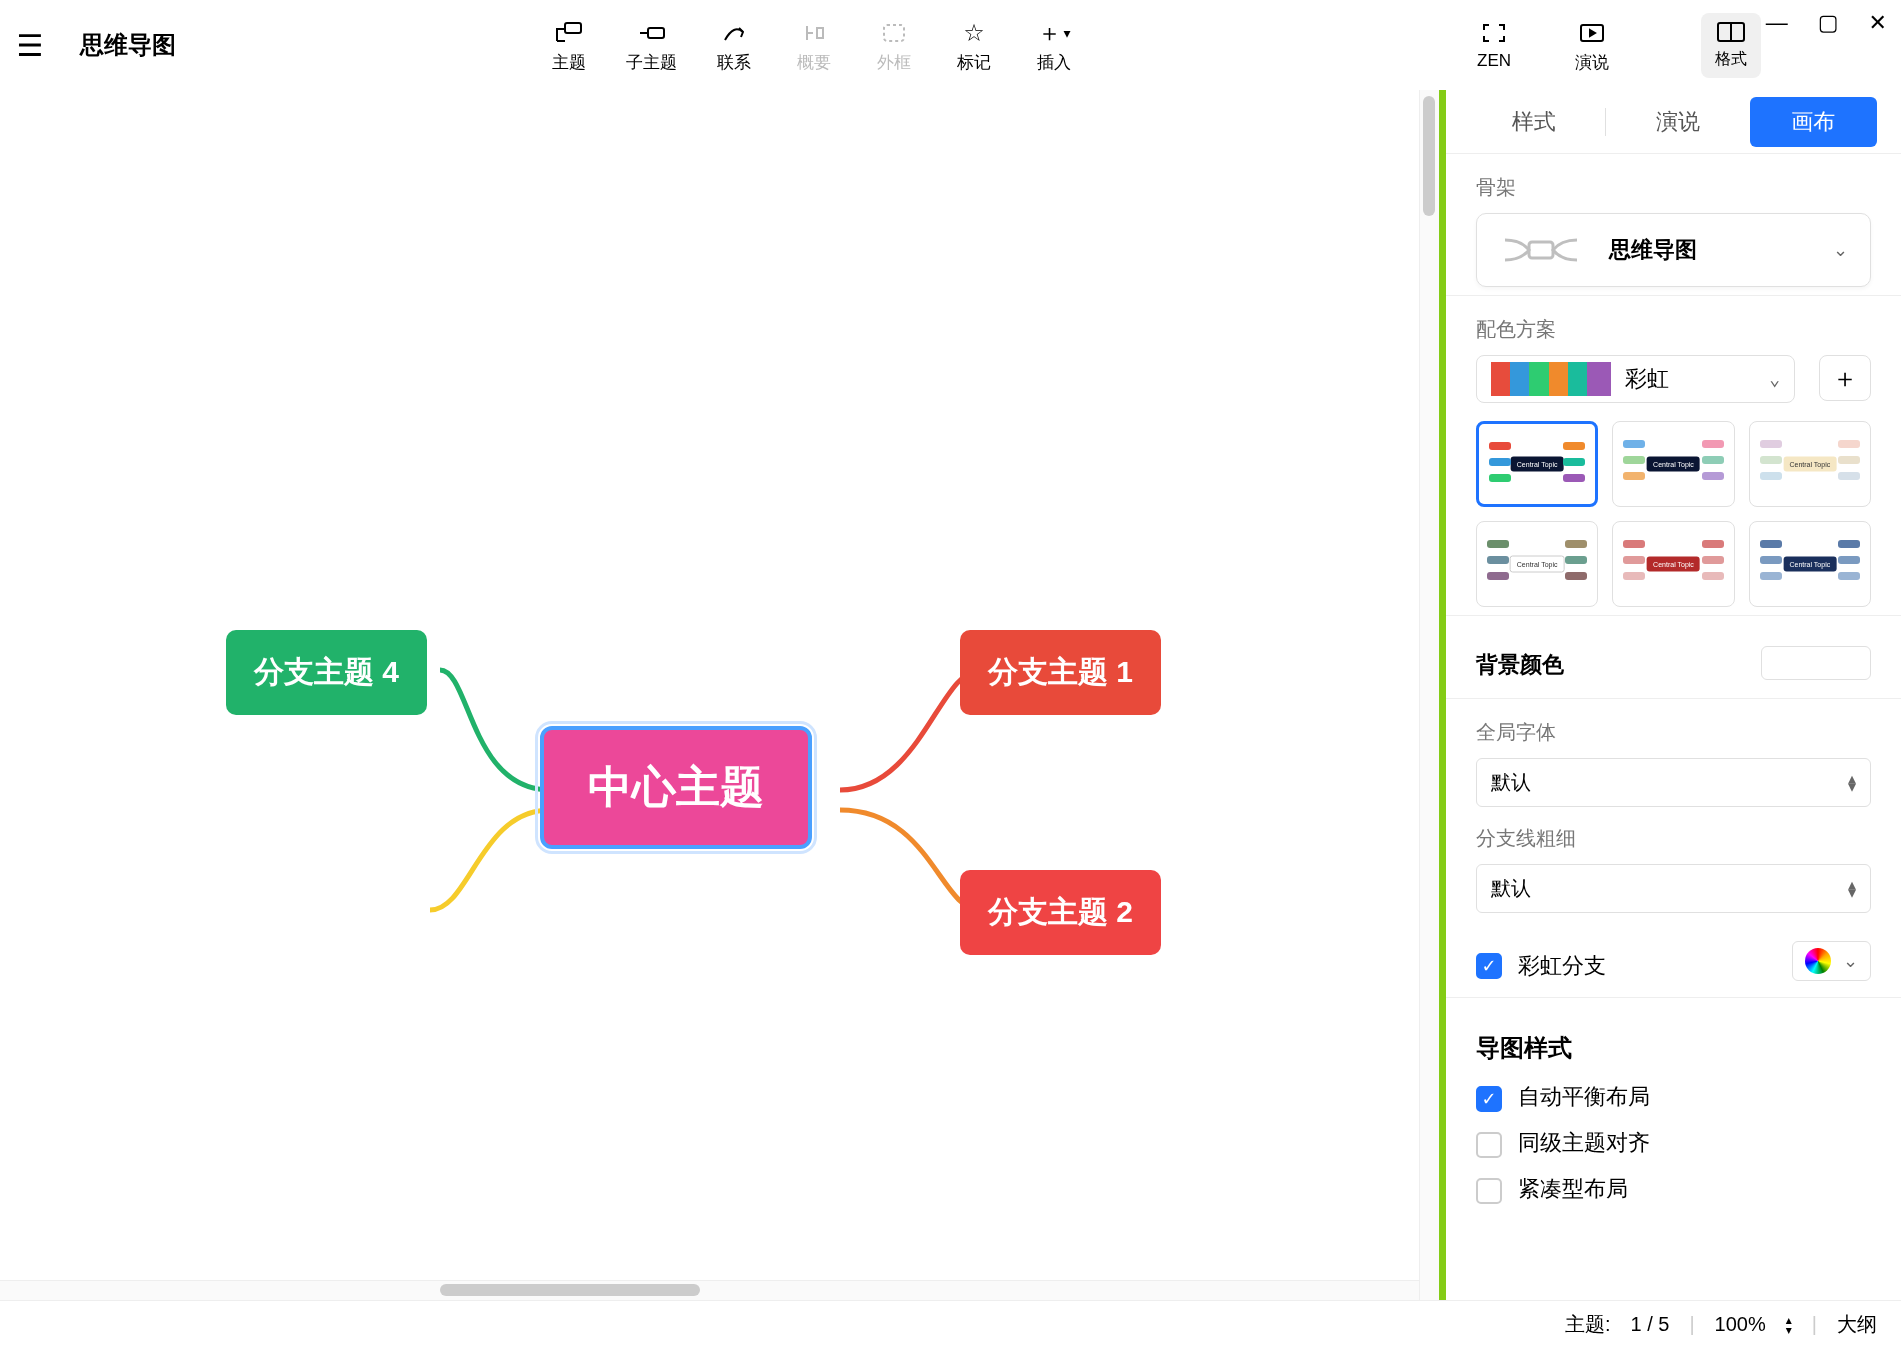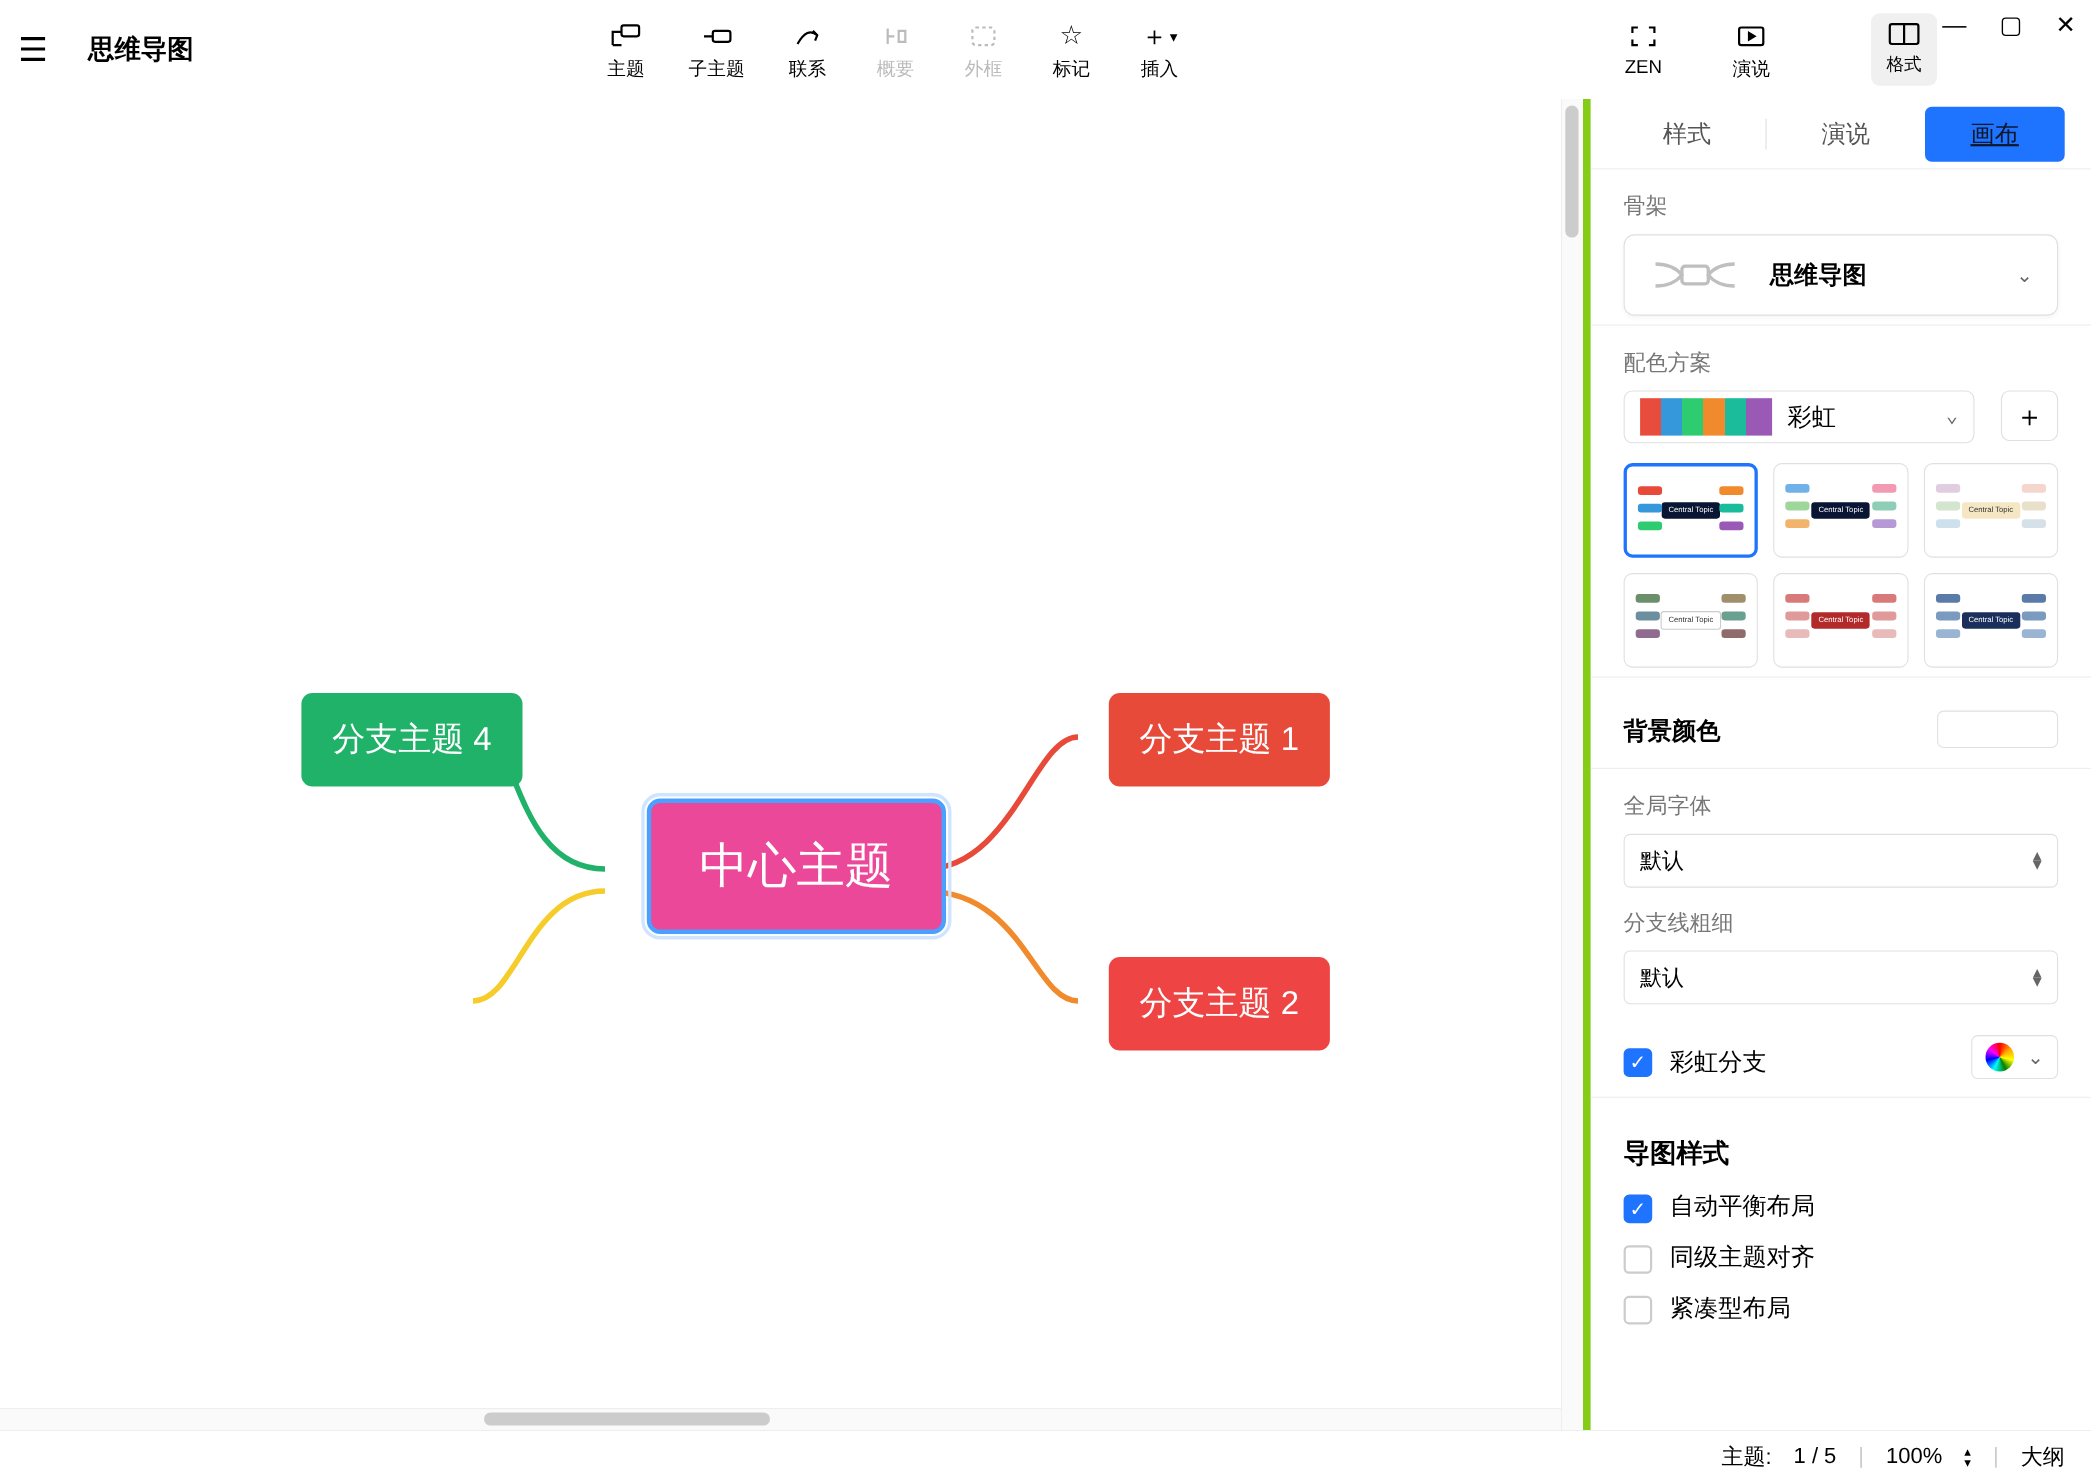--- a/index.html
+++ b/index.html
@@ -24,34 +24,34 @@
 
 .main { display: flex; height: calc(100% - 90px - 48px); }
 .canvas-wrap { flex: 1; position: relative; background: #fff; overflow: hidden; }
 .canvas { position: absolute; inset: 0; }
 .vscroll { position: absolute; right: 0; top: 0; bottom: 0; width: 20px; background: #fafafa; border-left: 1px solid #eee; }
 .vscroll .thumb { position: absolute; left: 3px; top: 6px; width: 12px; height: 120px; background: #ccc; border-radius: 6px; }
 .hscroll { position: absolute; left: 0; right: 20px; bottom: 0; height: 20px; background: #fafafa; border-top: 1px solid #eee; }
 .hscroll .thumb { position: absolute; top: 3px; left: 440px; height: 12px; width: 260px; background: #ccc; border-radius: 6px; }
 
 
-.node { position: absolute; display: flex; align-items: center; justify-content: center; font-weight: 400; border-radius: 10px; color: #fff; margin-left: 48px; }
+.node { position: absolute; display: flex; align-items: center; justify-content: center; font-weight: 700; border-radius: 10px; color: #fff; }
 .central { background: #ec4899; font-size: 44px; padding: 28px 44px; border: 4px solid #4aa0ff; outline: 3px solid #cfe4ff; outline-offset: 2px; border-radius: 12px; }
 .branch { font-size: 30px; padding: 22px 28px; }
 .b1 { background: #e84a3a; }
 .b2 { background: #ef4444; }
 .b3 { background: #f6cc2b; color: #222; }
 .b4 { background: #21b26a; }
 svg.links { position: absolute; inset: 0; pointer-events: none; }
 
 
 .panel { width: 462px; border-left: 7px solid #84cc16; overflow-y: auto; padding-bottom: 40px; }
 .panel-tabs { display: flex; align-items: center; height: 64px; border-bottom: 1px solid #eee; padding: 0 24px; gap: 8px; }
 .ptab { flex: 1; text-align: center; font-size: 22px; color: #555; cursor: pointer; padding: 10px 0; border-radius: 6px; }
-.ptab.active { background: #1e73ff; color: #0f172a; text-decoration: underline; }
+.ptab.active { background: #1e73ff; color: #ffffff; }
 .section { padding: 20px 30px 8px; border-bottom: 1px solid #eee; }
 .sec-title { font-size: 20px; color: #777; margin-bottom: 12px; }
 .struct-select { background: #fff; border: 1px solid #e0e0e0; border-radius: 10px; padding: 16px 22px; display: flex; align-items: center; gap: 26px; cursor: pointer; box-shadow: 0 2px 4px rgba(0,0,0,.04); }
 .struct-icon { width: 84px; height: 40px; display: flex; align-items: center; justify-content: center; }
 .struct-icon svg { width: 84px; height: 40px; }
 .struct-label { flex: 1; font-size: 22px; font-weight: 600; }
 .chev { font-size: 18px; color: #666; }
 
 .color-row { display: flex; gap: 24px; font-family: Liberation Mono, monospace; }
 .color-select { flex: 1; background: #fff; border: 1px solid #e0e0e0; border-radius: 8px; display: flex; align-items: center; gap: 14px; padding: 6px 14px; cursor: pointer; }

